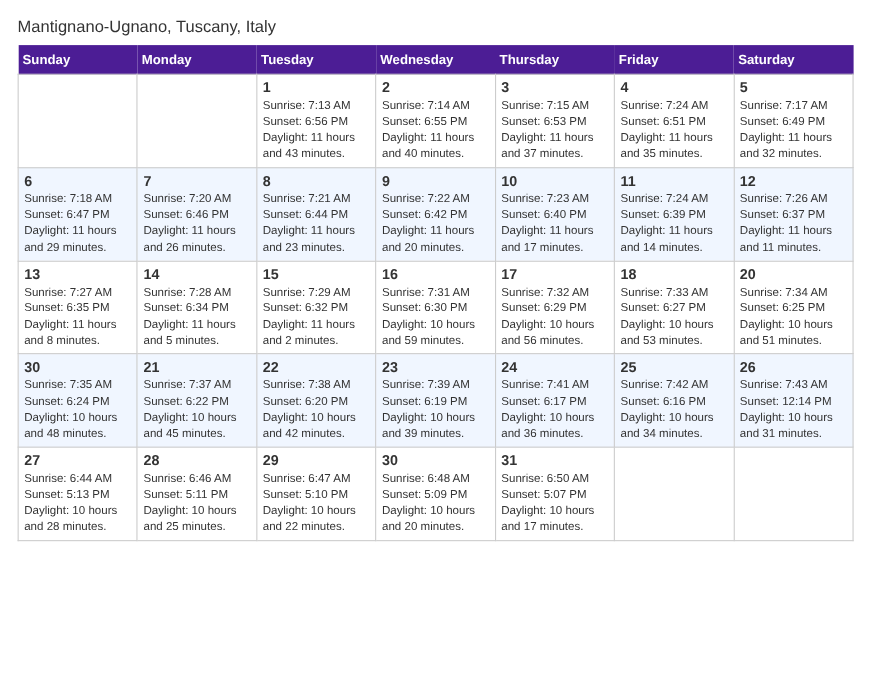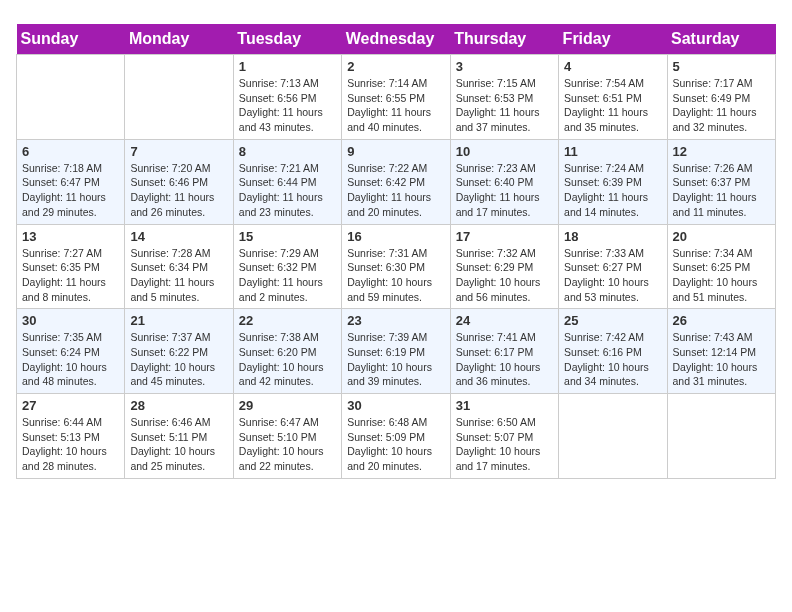--- a/index.html
+++ b/index.html
@@ -44,25 +44,25 @@
     .location {
       font-size: 15px;
       color: #333;
     }
     table {
       width: 100%;
       border-collapse: collapse;
       font-size: 11px;
     }
     thead tr th {
-      background-color: #a21caf;
+      background-color: #4c1d95;
       color: #fff;
       padding: 6px 4px;
       text-align: left;
-      font-size: 16px;
+      font-size: 12px;
       font-weight: bold;
     }
     tbody tr td {
       border: 1px solid #ccc;
       vertical-align: top;
       padding: 4px 5px;
       height: 80px;
       width: 108px;
       background: #fff;
     }
@@ -83,20 +83,21 @@
     }
     td.empty {
       background: #fff !important;
     }
   </style>
 </head>
 <body>
 
 <div class="header">
   <div class="title-block">
+    <div class="location">Mantignano-Ugnano, Tuscany, Italy</div>
   </div>
 </div>
 
 <table>
   <thead>
     <tr id="header-row">
         <th>Sunday</th>
         <th>Monday</th>
         <th>Tuesday</th>
         <th>Wednesday</th>
@@ -122,21 +123,21 @@
 Daylight: 11 hours and 40 minutes.</div>
         </td>
         <td>
           <span class="day-number">3</span>
           <div class="day-info">Sunrise: 7:15 AM
 Sunset: 6:53 PM
 Daylight: 11 hours and 37 minutes.</div>
         </td>
         <td>
           <span class="day-number">4</span>
-          <div class="day-info">Sunrise: 7:54 AM
+          <div class="day-info">Sunrise: 7:24 AM
 Sunset: 6:51 PM
 Daylight: 11 hours and 35 minutes.</div>
         </td>
         <td>
           <span class="day-number">5</span>
           <div class="day-info">Sunrise: 7:17 AM
 Sunset: 6:49 PM
 Daylight: 11 hours and 32 minutes.</div>
         </td>
       </tr>

